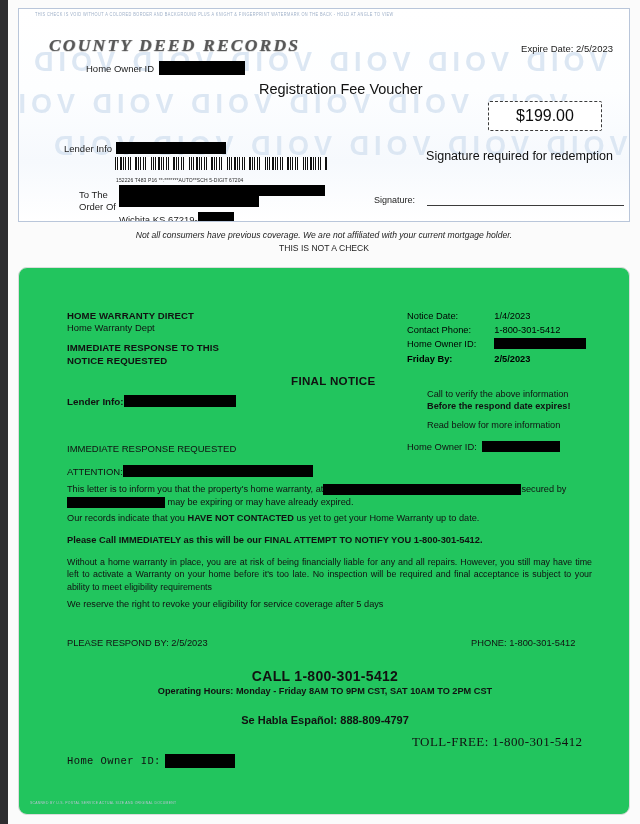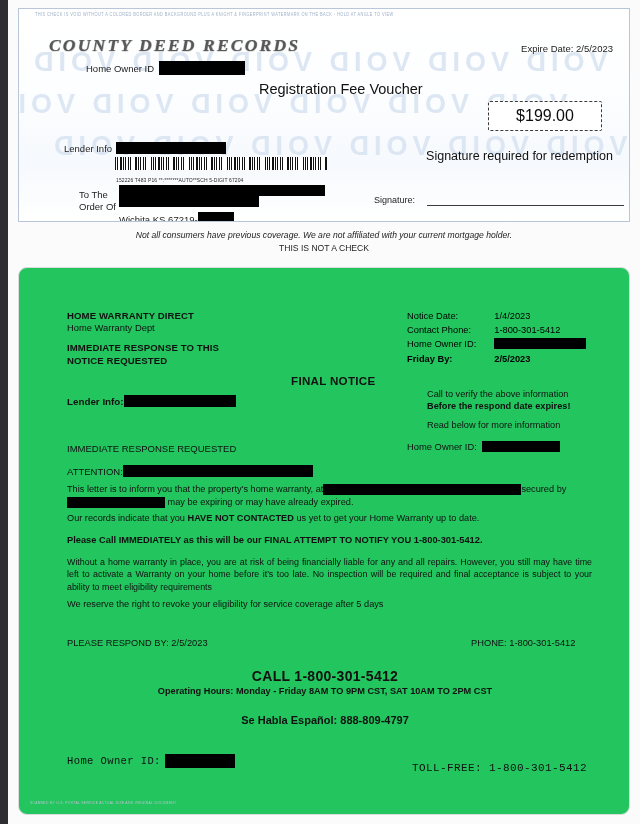--- a/index.html
+++ b/index.html
@@ -328,23 +328,23 @@
     text-align: center; font-size: 11px; font-weight: bold;
   }
 
   .mono-left {
     left: 48px; top: 486px;
     font-family: "Liberation Mono", monospace;
     font-size: 10.5px; letter-spacing: 0.4px;
     display: flex; align-items: center; gap: 4px;
   }
   .mono-right {
-    left: 393px; top: 494px;
-    font-family: Liberation Mono, monospace;
-    font-size: 11px; letter-spacing: 0.4px;
+    left: 393px; top: 466px;
+    font-family: Liberation Serif, serif;
+    font-size: 13px; letter-spacing: 0.4px;
     white-space: nowrap;
   }
 
   .microprint-bottom {
     position: absolute;
     left: 22px;
     top: 800px;
     width: 290px;
     font-size: 3.4px;
     letter-spacing: 0.3px;

